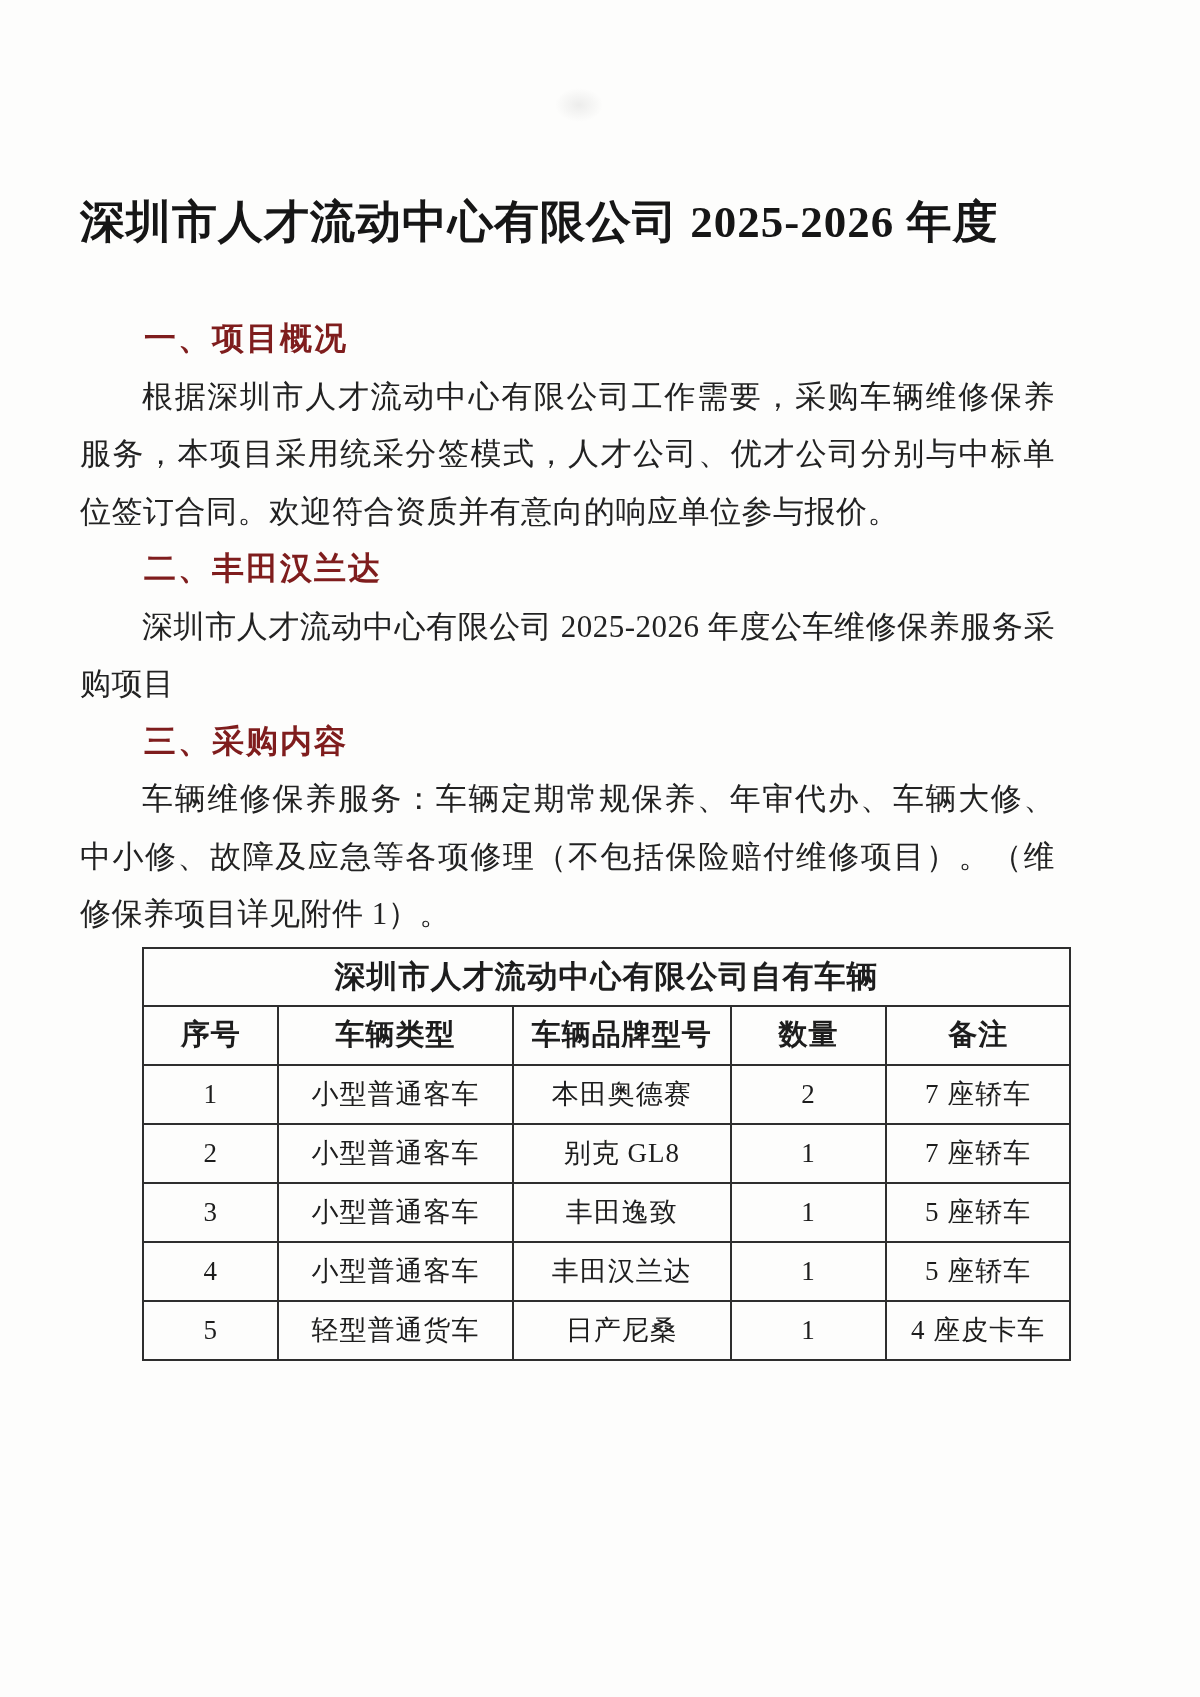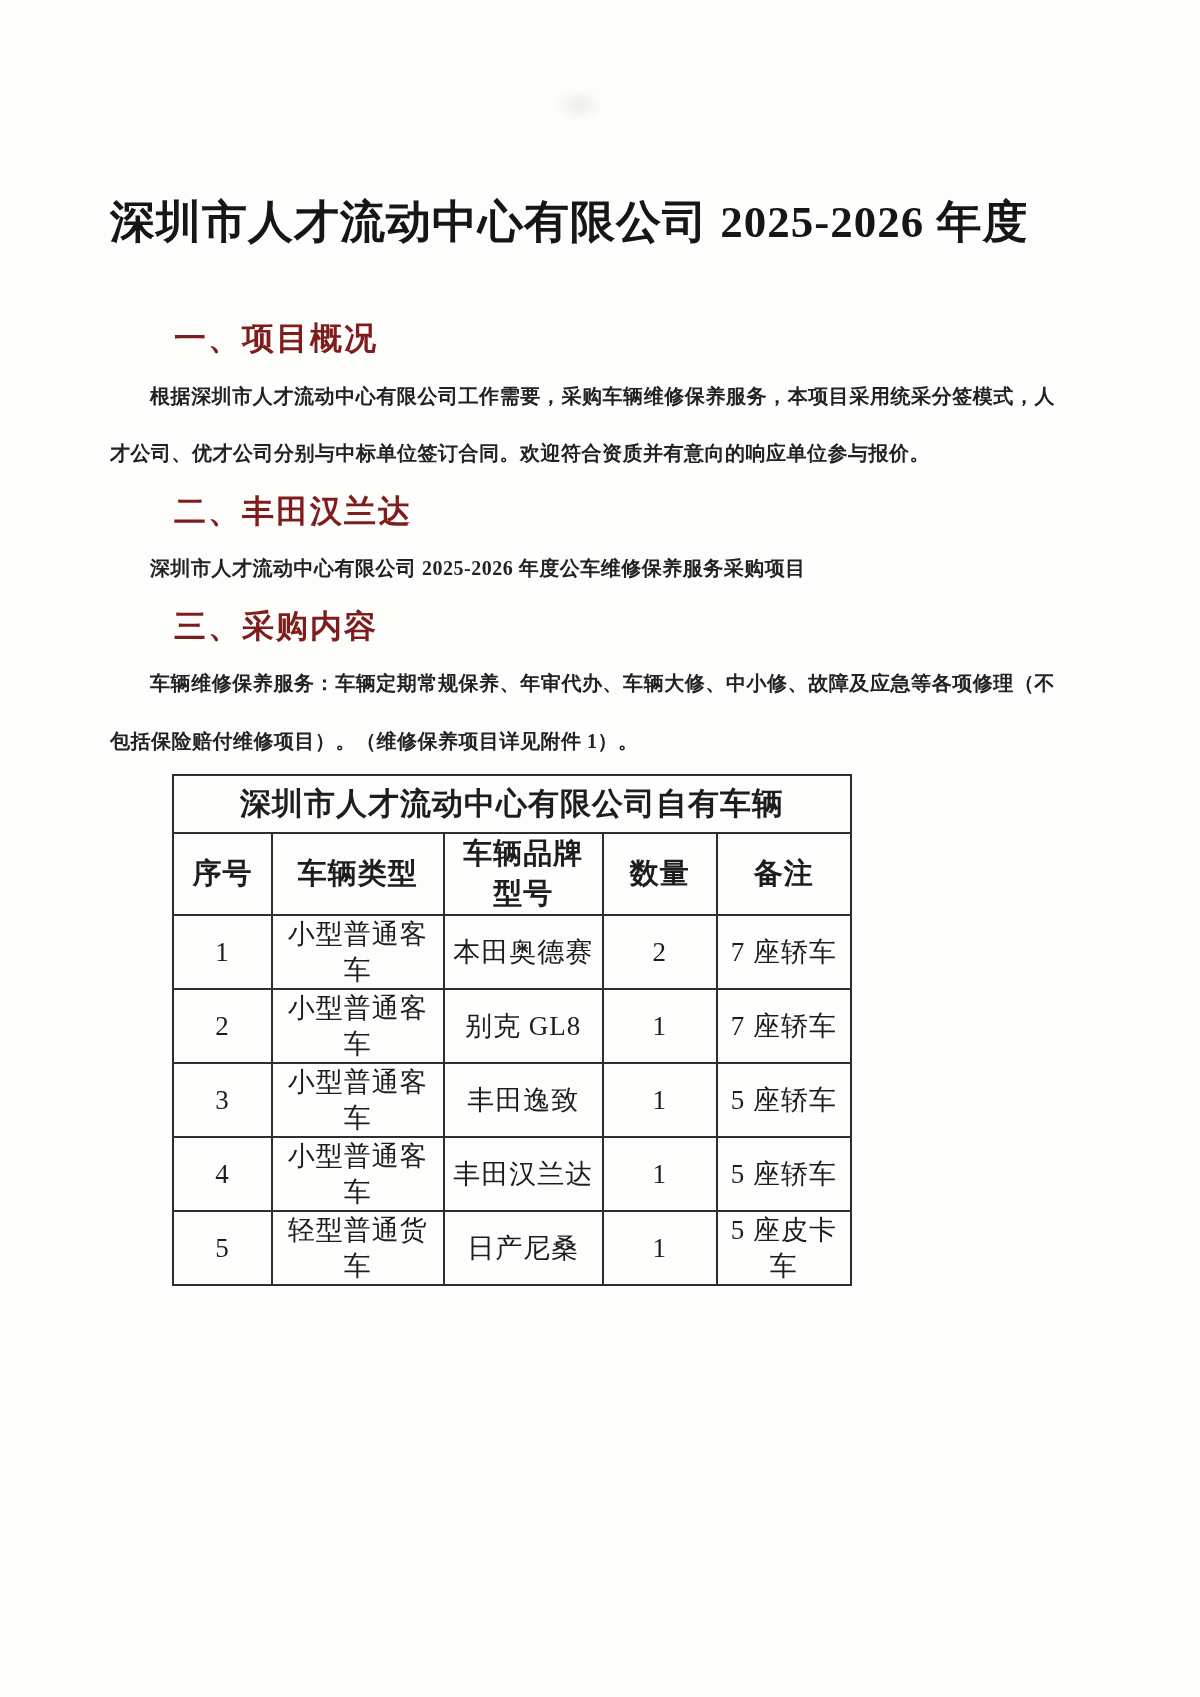--- a/index.html
+++ b/index.html
@@ -25,21 +25,21 @@
     height: 34px;
     background: radial-gradient(closest-side, rgba(90,90,90,0.10), rgba(120,120,120,0.0));
     border-radius: 50%;
   }
   .doc {
     position: absolute;
     top: 0;
     left: 0;
     width: 100%;
     box-sizing: border-box;
-    padding: 195px 145px 0 110px;
+    padding: 195px 145px 0 80px;
   }
   h1.doc-title {
     margin: 0 0 60px 0;
     font-family: "Liberation Serif", "DejaVu Serif", serif;
     font-weight: 700;
     font-size: 45px;
     line-height: 55px;
     color: #161616;
     letter-spacing: 1px;
   }
@@ -52,31 +52,30 @@
     font-family: "Liberation Sans", "DejaVu Sans", sans-serif;
     font-weight: 700;
     font-size: 32px;
     line-height: 57.5px;
     letter-spacing: 2px;
     text-indent: 2em;
     color: #7f1d1d;
   }
   p.body-par {
     margin: 0;
-    font-size: 20px;
+    font-size: 31px;
     line-height: 57.5px;
     letter-spacing: 0.5px;
     text-align: justify;
     text-indent: 2em;
     color: #222222;
-    font-weight: bold;
   }
   .tablewrap {
     margin: 4px 0 0 62px;
-    width: 680px;
+    width: 929px;
   }
   table.veh {
     width: 100%;
     border-collapse: collapse;
     table-layout: fixed;
     color: #1d1d1d;
   }
   table.veh td, table.veh th {
     border: 2px solid #2e2e2e;
     text-align: center;
@@ -178,20 +177,20 @@
             <td>小型普通客车</td>
             <td>丰田汉兰达</td>
             <td>1</td>
             <td>5 座轿车</td>
           </tr>
           <tr class="t-row">
             <td>5</td>
             <td>轻型普通货车</td>
             <td>日产尼桑</td>
             <td>1</td>
-            <td>5 座皮卡车</td>
+            <td>4 座皮卡车</td>
           </tr>
         </tbody>
       </table>
     </div>
 
   </div>
 </div>
 
 </body></html>

